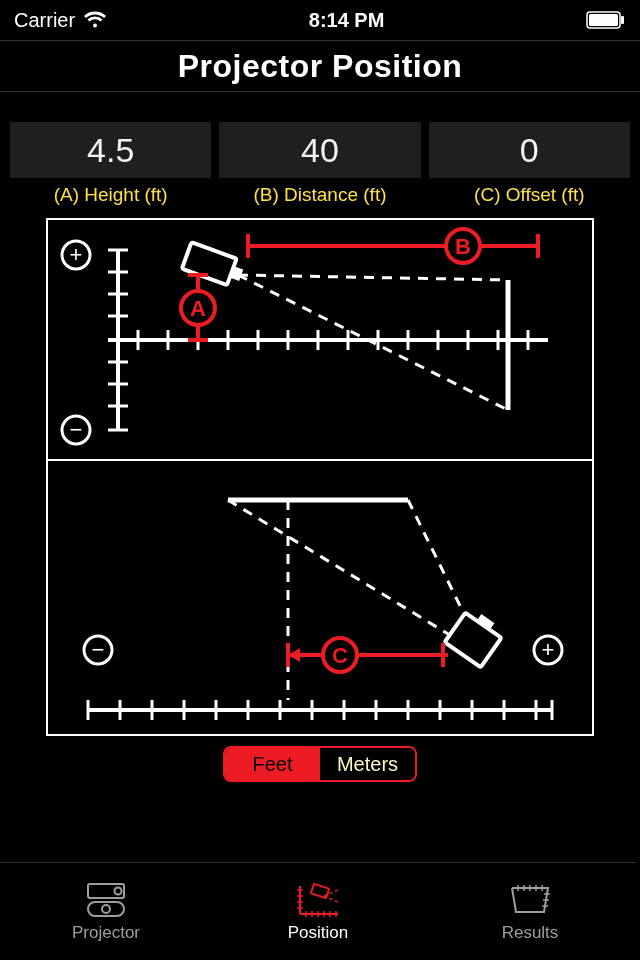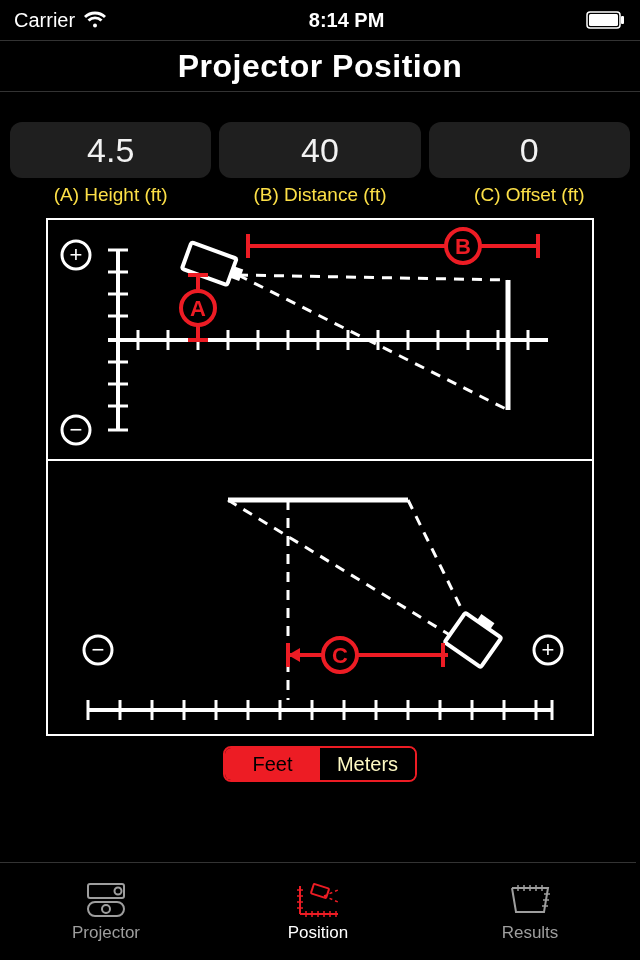--- a/index.html
+++ b/index.html
@@ -10,21 +10,21 @@
   .sb-left, .sb-right { display: flex; align-items: center; gap: 8px; }
   .wifi-icon svg, .battery-icon svg { display: block; }
   
   
   .header { height: 52px; display: flex; align-items: center; justify-content: center; border-top: 1px solid #333; border-bottom: 1px solid #333; }
   .header h1 { font-size: 32px; font-weight: 700; letter-spacing: 0.5px; }
   
   
   .value-row { display: flex; gap: 8px; padding: 30px 10px 0 10px; }
   .value-col { flex: 1; display: flex; flex-direction: column; align-items: center; }
-  .value-box { width: 100%; height: 56px; background: #1f1f1f; border-radius: 12px; display: flex; align-items: center; justify-content: center; font-size: 34px; font-weight: 400; color: #f2f2f2; }
+  .value-box { width: 100%; height: 56px; background: #1f1f1f; border-radius: 0; display: flex; align-items: center; justify-content: center; font-size: 34px; font-weight: 400; color: #f2f2f2; }
   .value-label { margin-top: 6px; font-size: 19px; color: #fde047; font-weight: 400; }
   
   
   .diagram-wrap { padding: 12px 46px 0 46px; }
   .diagram-frame { border: 2px solid #fff; }
   
   
   .seg-wrap { display: flex; justify-content: center; margin-top: 10px; align-items: center; }
   .segmented { display: flex; border: 2px solid #ed1c24; border-radius: 8px; overflow: hidden; }
   .seg-btn { width: 95px; height: 32px; display: flex; align-items: center; justify-content: center; font-size: 20px; font-weight: 500; cursor: pointer; }

